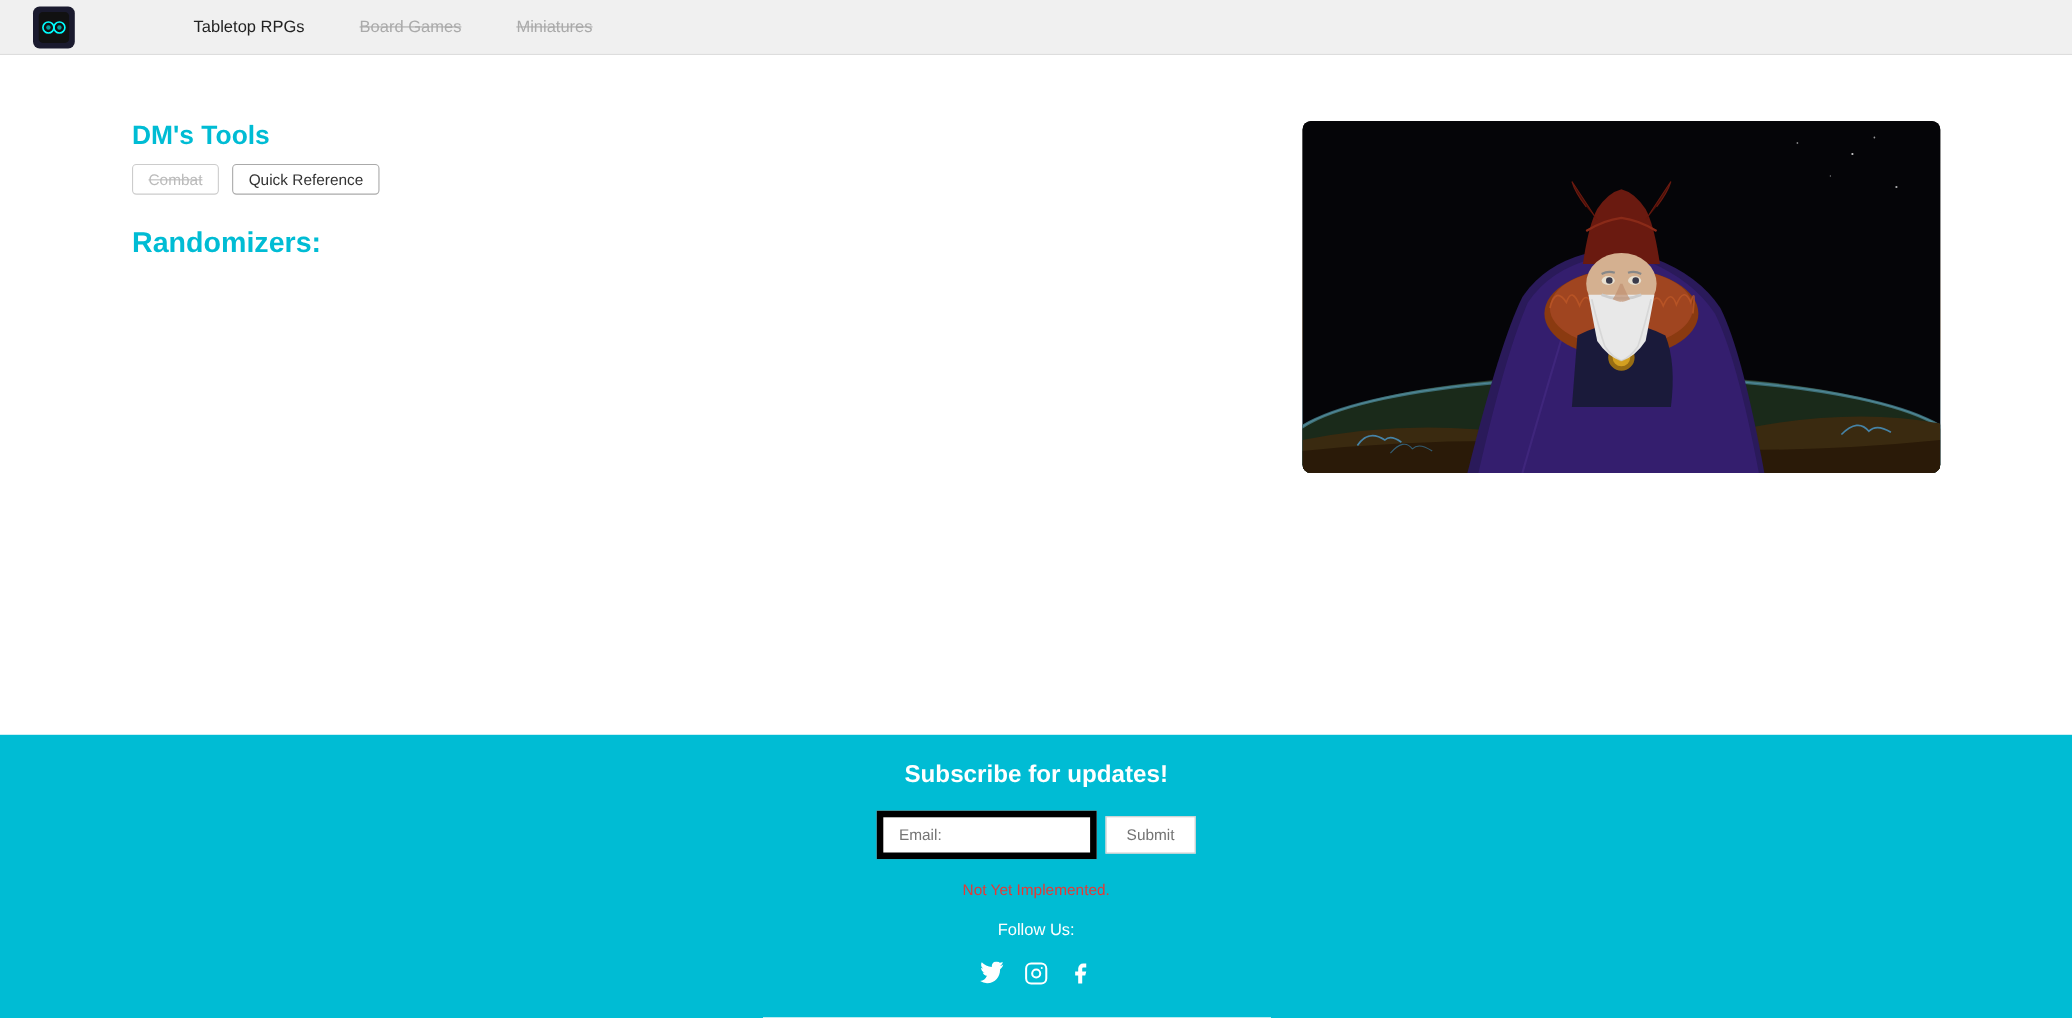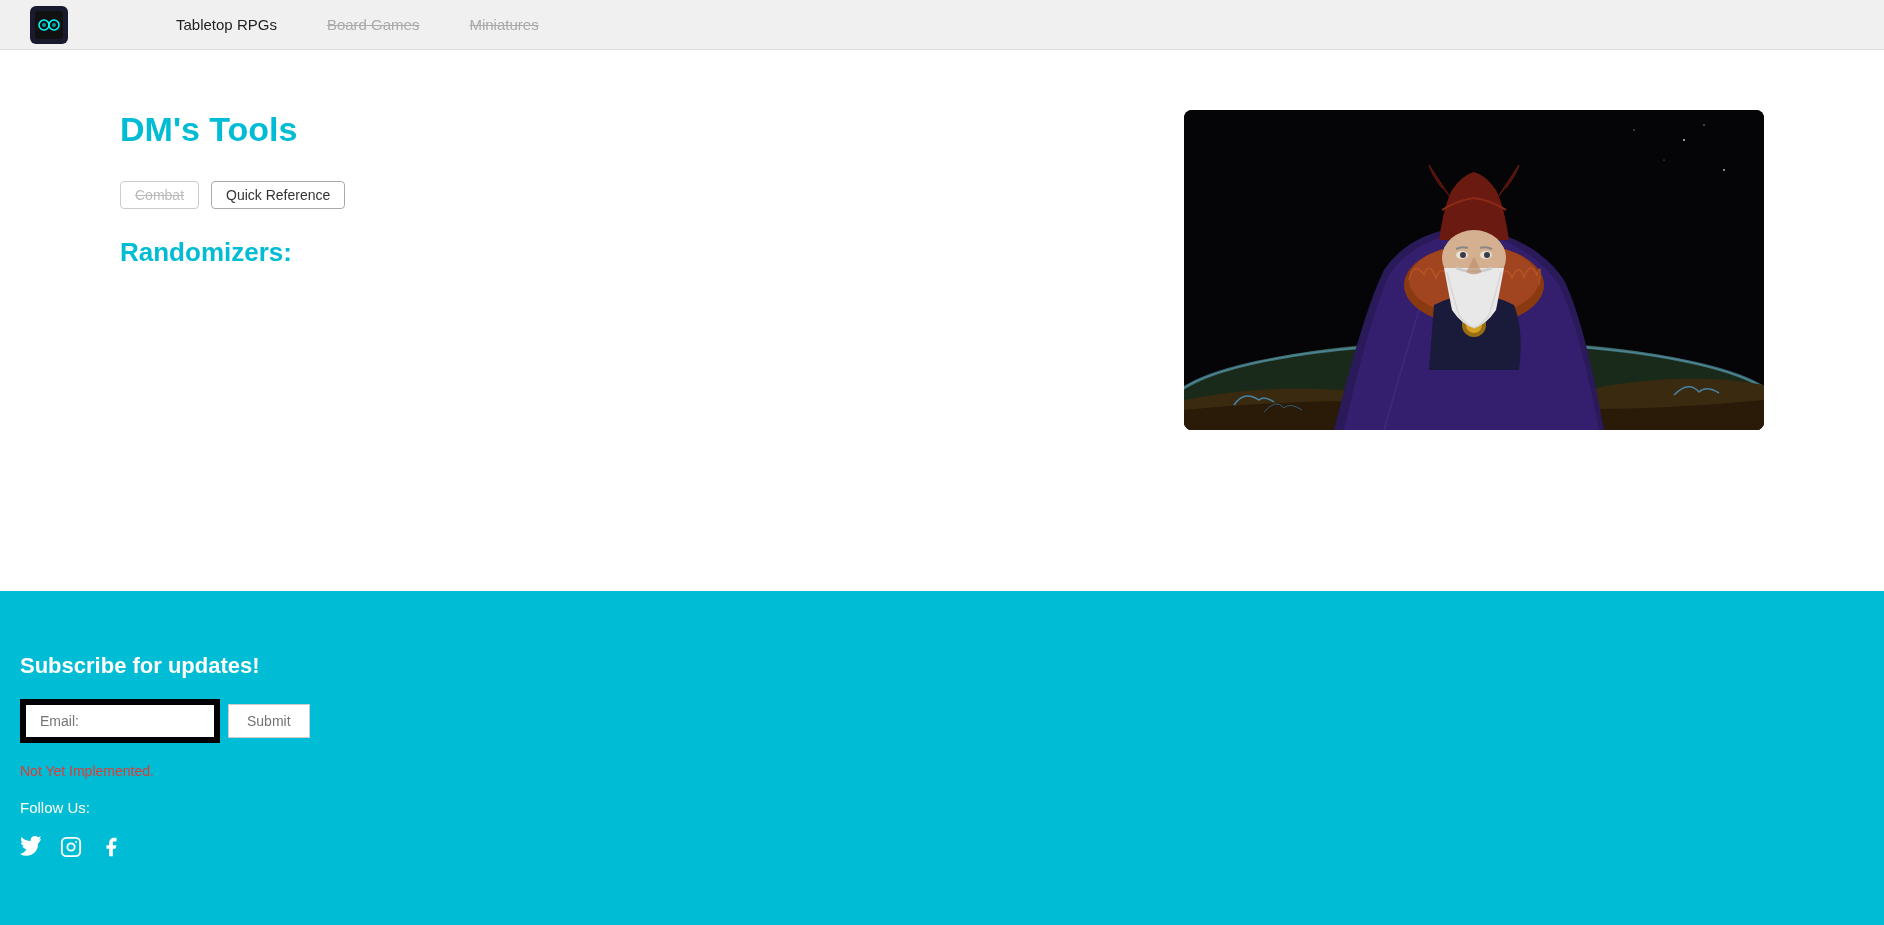--- a/index.html
+++ b/index.html
@@ -48,23 +48,23 @@
       gap: 60px;
     }
     .left-panel {
       flex: 1;
     }
     .right-panel {
       flex: 0 0 580px;
     }
     .page-title {
       color: #00bcd4;
-      font-size: 34px;
+      font-size: 24px;
       font-weight: bold;
-      margin-bottom: 32px;
+      margin-bottom: 11px;
     }
     .page-description {
       color: #444;
       font-size: 15px;
       margin-bottom: 28px;
     }
     .tools-section {
       display: flex;
       gap: 12px;
       margin-bottom: 28px;
@@ -120,23 +120,24 @@
 
     
     .hero-image svg {
       width: 100%;
       height: 100%;
     }
 
     
     .footer {
       background: #00bcd4;
-      padding: 62px 20px;
+      padding: 23px 20px;
       display: flex;
       flex-direction: column;
+      align-items: center;
       gap: 20px;
     }
     .footer-title {
       color: white;
       font-size: 22px;
       font-weight: bold;
     }
     .subscribe-form {
       display: flex;
       gap: 8px;

